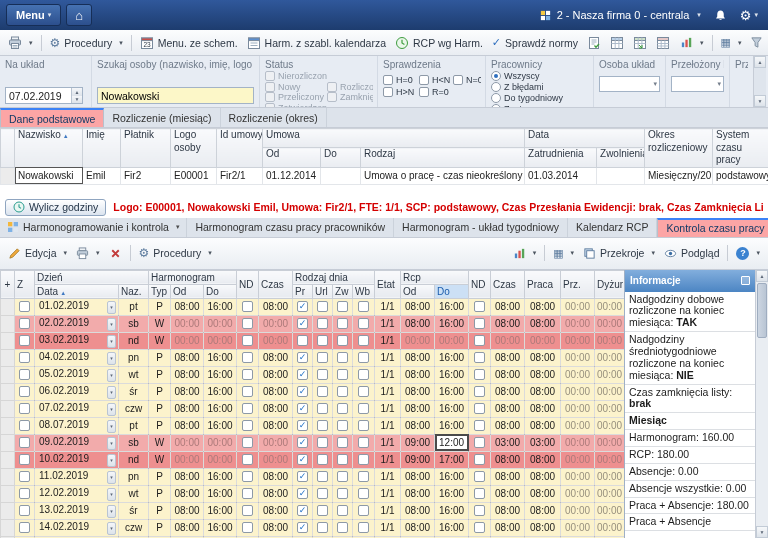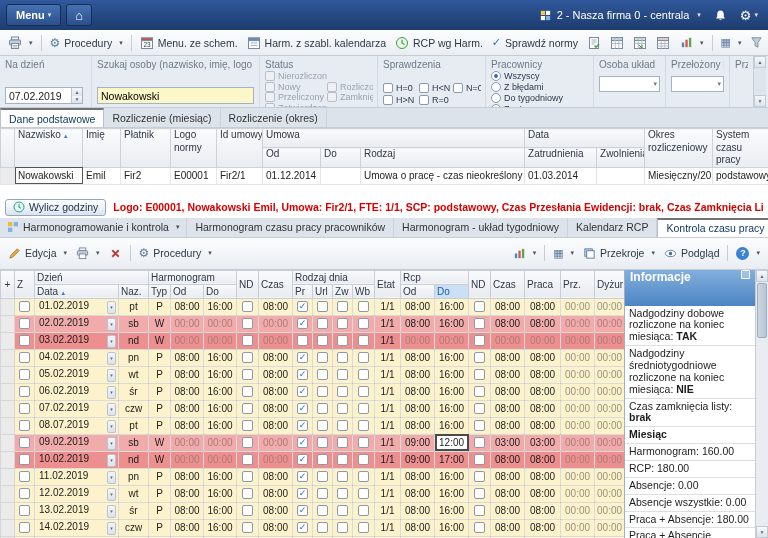--- a/index.html
+++ b/index.html
@@ -35,31 +35,31 @@
 .spin2{margin-left:auto;display:flex;flex-direction:column;width:11px;height:100%;border-left:1px solid #b9c4d2}
 .spin2 i{flex:1;display:flex;align-items:center;justify-content:center;font-size:5px;font-style:normal;color:#5d6878;background:linear-gradient(#f4f6f9,#dde3ea)}
 .search-input{margin-top:auto;height:17px;background:#fcf7c8;border:1px solid #a3b3c6;font-family:inherit;font-size:10.5px;padding:0 3px;width:100%}
 .chk{display:flex;align-items:center;gap:3px;font-size:9px;color:#2e3845;white-space:nowrap;overflow:hidden}
 .chk.dim{color:#98a2ae}
 .cbx{width:10px;height:10px;background:#fff;border:1px solid #8d99a7;border-radius:2px;flex:0 0 auto}
 .cbx.dis{background:#eef0f3;border-color:#b6bec9}
 .rb{width:10px;height:10px;border:1px solid #8d99a7;border-radius:50%;background:#fff;flex:0 0 auto;position:relative}
 .rb.on::after{content:"";position:absolute;inset:2px;border-radius:50%;background:#2f6fbe}
 .status-grid{display:grid;grid-template-columns:62px 46px;grid-auto-rows:10.5px;margin-top:1px}
-.spr-grid{display:grid;grid-template-columns:36px 34px 28px;grid-auto-rows:12px;margin-top:12px}
+.spr-grid{display:grid;grid-template-columns:36px 34px 28px;grid-auto-rows:12px;margin-top:4px}
 .prac-col{display:flex;flex-direction:column;gap:1px;margin-top:1px}
 .combo{margin-top:6px;height:16px;background:#fff;border:1px solid #a3b3c6;display:flex;align-items:center;justify-content:flex-end;padding-right:2px;color:#5d6878}
 .fscroll{width:13px;flex:0 0 auto;background:#dfe5ed;display:flex;flex-direction:column;border-left:1px solid #c6ccd6}
 .fs-btn,.is-btn{height:12px;flex:0 0 auto;display:flex;align-items:center;justify-content:center;font-size:5px;color:#5d6878;background:linear-gradient(#f6f8fa,#dde3ea);border:1px solid #c2cbd6}
 .fs-track,.is-track{flex:1}
 
 .tabs{height:20px;flex:0 0 auto;display:flex;align-items:stretch;background:#dde3eb;border-bottom:1px solid #c6ccd6;overflow:hidden;white-space:nowrap}
 .tabhost{display:flex;align-items:stretch}
 .tab1,.tab2{display:flex;align-items:center;padding:0 8px;font-size:10.5px;color:#333;border-right:1px solid #cbd2db}
-.tab1.active,.tab2.active{background:#ffffff;border-top:2px solid #737373;color:#123a66;border-left:1px solid #b7c0cc;border-right:1px solid #b7c0cc}
+.tab1.active,.tab2.active{background:#fca5a5;border-top:2px solid #3b82f6;color:#123a66;border-left:1px solid #b7c0cc;border-right:1px solid #b7c0cc}
 .view-selector{display:flex;align-items:center;gap:4px;padding:0 7px;font-size:10.5px;color:#333;border-right:1px solid #cbd2db}
 
 table{border-collapse:collapse;table-layout:fixed}
 .grid1{width:768px;font-size:10px}
 .grid1 th{height:14px;font-weight:normal;text-align:left;padding:0 3px;background:linear-gradient(#f9fafc,#e9ecf1);border:1px solid #cdd2d9;color:#2e3845;white-space:nowrap;overflow:hidden;vertical-align:top;font-size:10px}
 .grid1 th.wrap{white-space:normal;line-height:1.25}
 .grid1 td{height:17px;padding:0 3px;border:1px solid #e3e6ea;white-space:nowrap;overflow:hidden}
 .focus-cell{outline:1px solid #555;outline-offset:-1px}
 .selcol{background:#ececec;border:1px solid #d4d7db}
 .sort{color:#3f79c2;font-size:6px;margin-left:2px}
@@ -82,21 +82,21 @@
 .grid2 td.c-plus{background:#ebebeb;border-color:#d6d6d6}
 .grid2 td.c-date{text-align:left;padding:0 2px 0 4px}
 .tv{color:#1c1c1c}.tv.z{color:#97907e}
 .k-sat .tv.z,.k-sun .tv.z{color:#ad7a7a}
 .grid2 td.selcell{background:#fff;outline:2px solid #4a4a4a;outline-offset:-2px}
 .cb{display:inline-flex;align-items:center;justify-content:center;width:11px;height:11px;background:#fff;border:1px solid #8d99a7;border-radius:2px;font-size:9px;line-height:1;color:#1f6fc4;vertical-align:middle}
 .spin{float:right;width:9px;height:13px;margin-top:1px;background:linear-gradient(#f4f6f9,#dde3ea);border:1px solid #b9c4d2;border-radius:2px;font-size:5px;color:#5d6878;display:flex;align-items:center;justify-content:center}
 
 .info{flex:1;display:flex;border-left:1px solid #9fb0c6;overflow:hidden;background:#fff}
 .info-main{flex:1;display:flex;flex-direction:column;overflow:hidden}
-.info-hd{height:36px;flex:0 0 auto;display:flex;align-items:flex-start;padding:0 5px;background:linear-gradient(#82aedd,#4c85c3);color:#fff;font-weight:bold;font-size:12px}
+.info-hd{height:22px;flex:0 0 auto;display:flex;align-items:center;padding:0 5px;background:linear-gradient(#82aedd,#4c85c3);color:#fff;font-weight:bold;font-size:10px}
 .opt{margin-left:auto;width:9px;height:9px;border:1px solid #fff;border-radius:1px;background:rgba(255,255,255,.25)}
 .info-body{flex:1;overflow:hidden}
 .info-entry{padding:2px 4px;border-bottom:1px solid #dcdfe3;font-size:10.5px;line-height:1.13;color:#1c1c1c}
 .iscroll{width:13px;flex:0 0 auto;background:#e9edf2;border-left:1px solid #c6ccd6;display:flex;flex-direction:column}
 .is-thumb{height:55px;flex:0 0 auto;background:linear-gradient(90deg,#cdd6e2,#b9c5d4);border:1px solid #9fadc0;border-radius:2px;margin:1px}
 </style>
 </head>
 <body>
 
 <div class="app">
@@ -223,21 +223,21 @@
     <div class="tbtn">
         <svg class="i13" viewBox="0 0 14 14">
           <path d="M2 2 H12 L8.5 7 V12 L5.5 10.5 V7 Z" fill="#c2cedb" stroke="#7a8a9c"></path>
         </svg>
       </div>
 
   </div>
 
   <div class="filterbar">
     <div class="fgroup g-date">
-      <div class="flabel">Na dzień</div>
+      <div class="flabel">Na układ</div>
       <div class="date-input">
         <span>07.02.2019</span>
         <span class="spin2">
             <i>▲</i>
             <i>▼</i>
           </span>
       </div>
     </div>
     <div class="fgroup g-search">
       <div class="flabel">Szukaj osoby (nazwisko, imię, logo osoby, P</div>
@@ -364,21 +364,21 @@
           <col style="width:48px">
           <col style="width:68px">
           <col style="width:56px">
       </colgroup>
       <thead>
         <tr>
           <th rowspan="2" class="selcol"></th>
           <th rowspan="2"><span>Nazwisko</span><span class="sort">▲</span></th>
           <th rowspan="2">Imię</th>
           <th rowspan="2">Płatnik</th>
-          <th rowspan="2" class="wrap">Logo normy</th>
+          <th rowspan="2" class="wrap">Logo osoby</th>
           <th rowspan="2">Id umowy</th>
           <th colspan="3">Umowa</th>
           <th colspan="2">Data</th>
           <th rowspan="2" class="wrap">Okres rozliczeniowy</th>
           <th rowspan="2" class="wrap">System czasu pracy</th>
         </tr>
         <tr>
           <th>Od</th>
           <th>Do</th>
           <th>Rodzaj</th>

